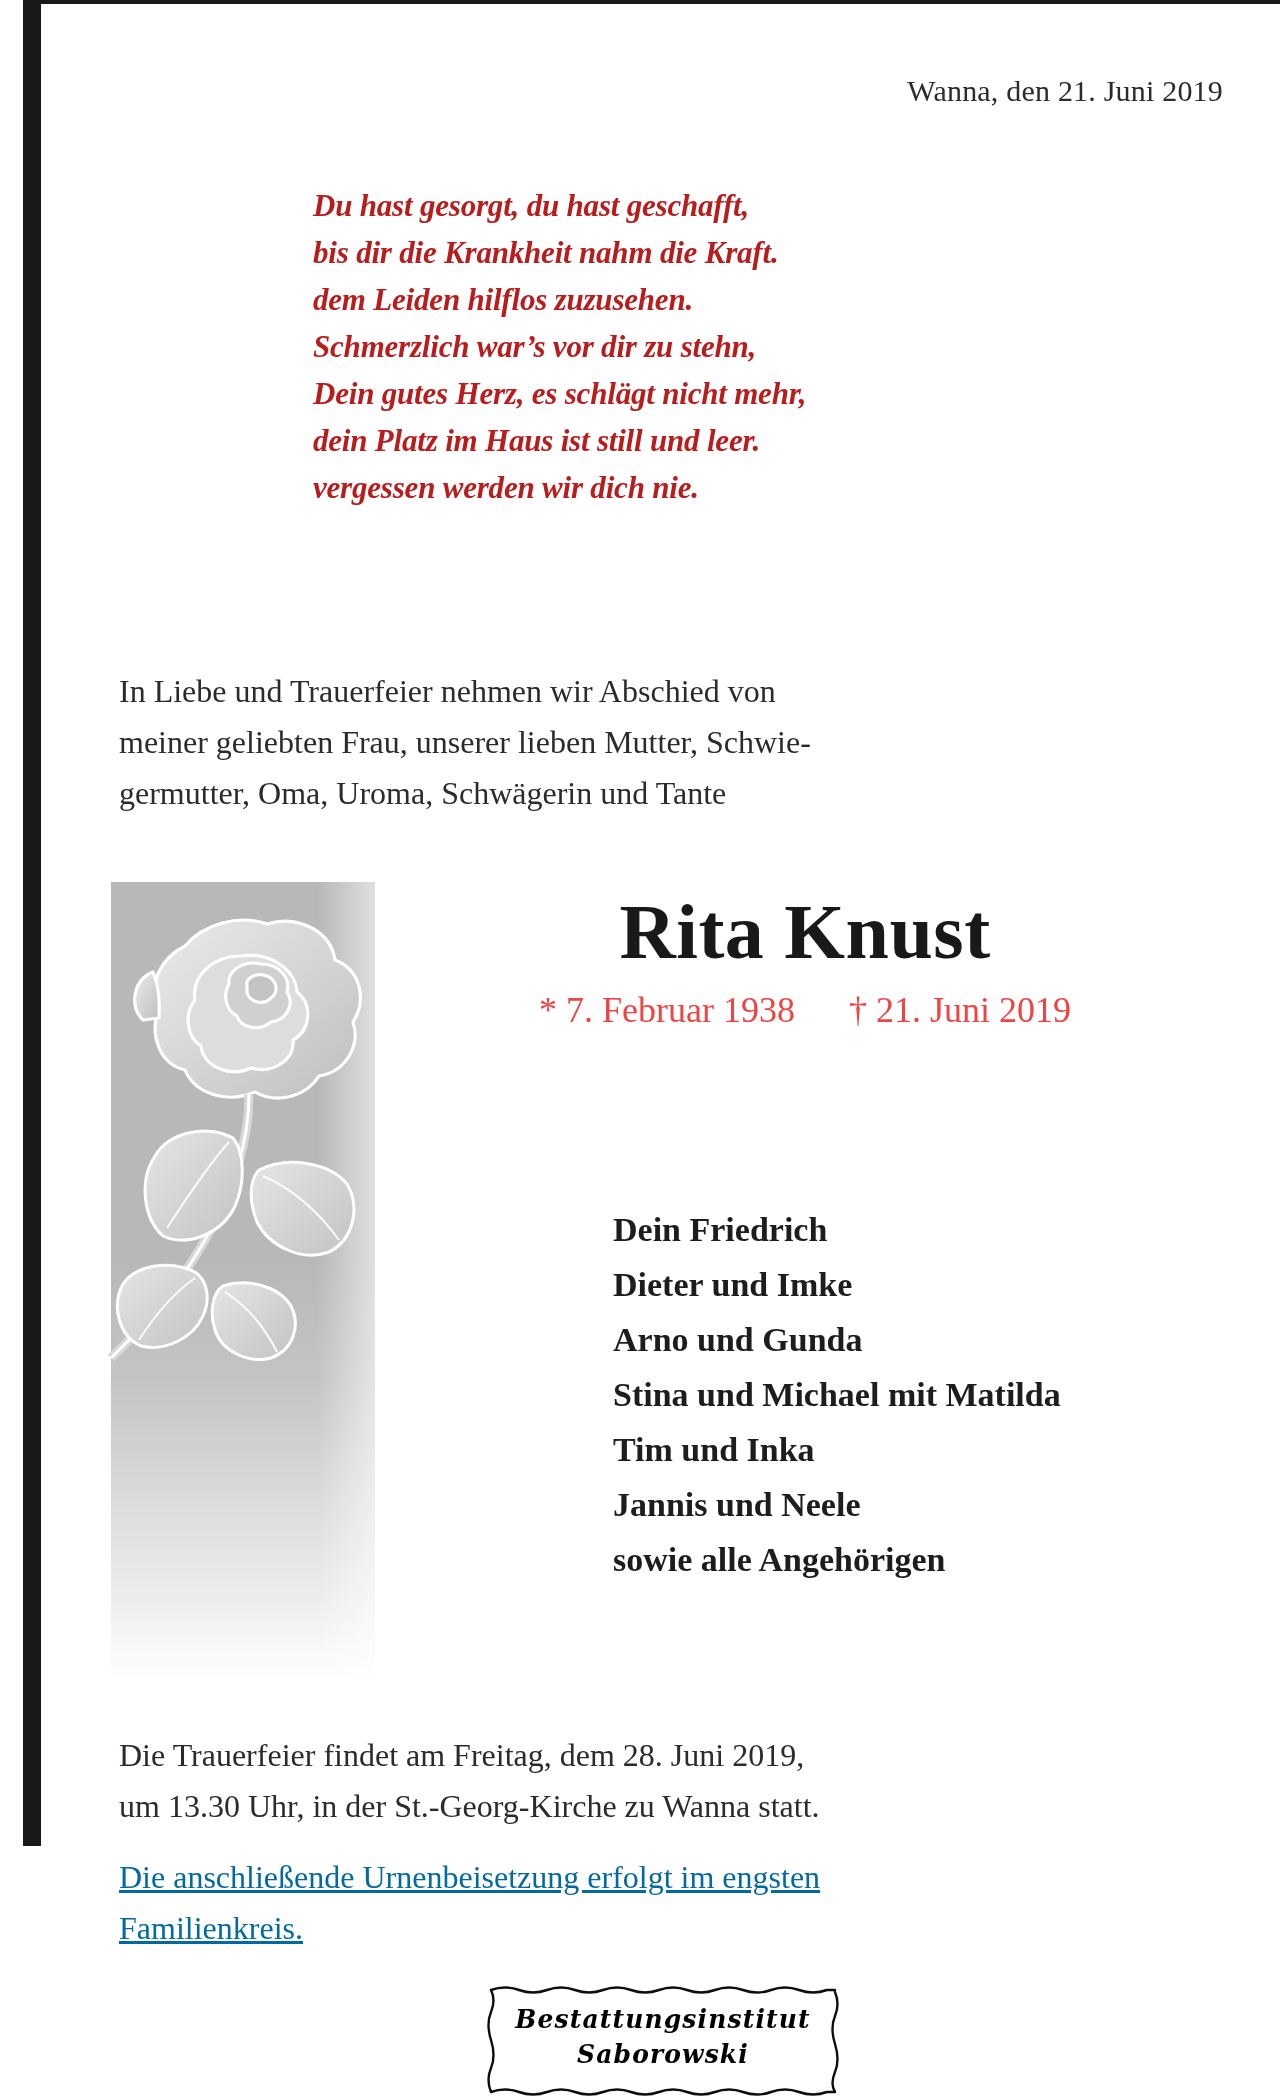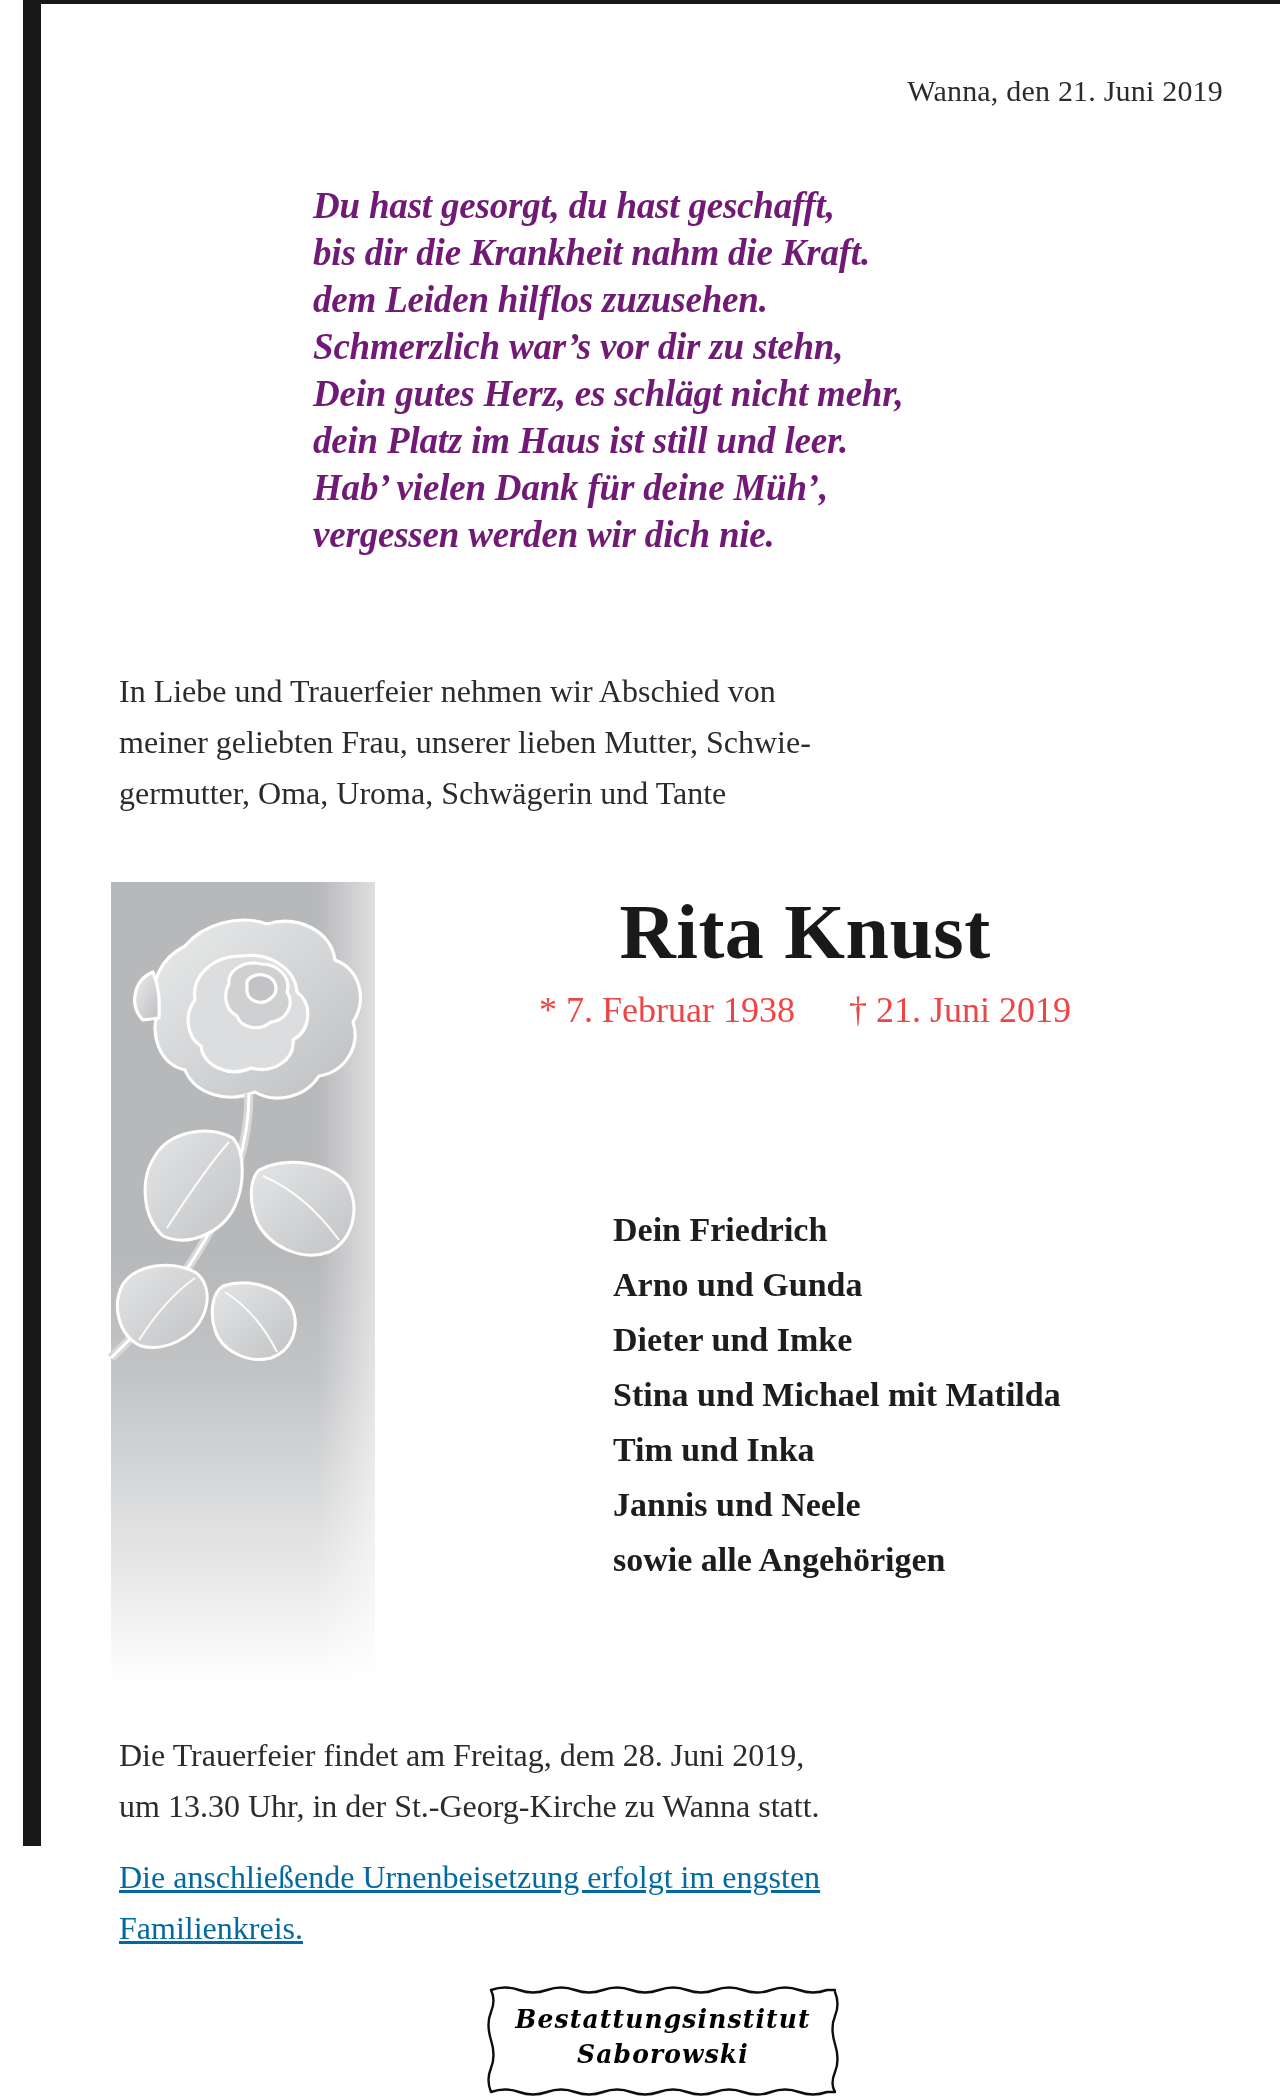--- a/index.html
+++ b/index.html
@@ -44,23 +44,23 @@
     white-space: nowrap;
   }
 
   
   .poem {
     position: absolute;
     left: 272px;
     top: 178px;
     font-style: italic;
     font-weight: bold;
-    font-size: 37px;
+    font-size: 31px;
     line-height: 47px;
-    color: #701a75;
+    color: #b91c1c;
     letter-spacing: -0.2px;
   }
   .poem .line { white-space: nowrap; display: block; }
 
   
   .intro {
     position: absolute;
     left: 78px;
     top: 662px;
     width: 1114px;
@@ -229,21 +229,20 @@
 
     <div class="place-date">Wanna, den 21. Juni 2019</div>
 
     <div class="poem">
       <span class="line">Du hast gesorgt, du hast geschafft,</span>
       <span class="line">bis dir die Krankheit nahm die Kraft.</span>
       <span class="line">dem Leiden hilflos zuzusehen.</span>
       <span class="line">Schmerzlich war’s vor dir zu stehn,</span>
       <span class="line">Dein gutes Herz, es schlägt nicht mehr,</span>
       <span class="line">dein Platz im Haus ist still und leer.</span>
-      <span class="line">Hab’ vielen Dank für deine Müh’,</span>
       <span class="line">vergessen werden wir dich nie.</span>
     </div>
 
     <div class="intro">
       <span class="line just">
         <span>In Liebe und Trauerfeier nehmen wir Abschied von</span>
       </span>
       <span class="line just">
         <span>meiner geliebten Frau, unserer lieben Mutter, Schwie-</span>
       </span>
@@ -312,22 +311,22 @@
       <div class="deceased-name">Rita Knust</div>
       <div class="deceased-dates">
         <span>* 7. Februar 1938</span>
         <span class="gap"></span>
         <span>† 21. Juni 2019</span>
       </div>
     </div>
 
     <div class="mourners">
       <span class="line">Dein Friedrich</span>
+      <span class="line">Dieter und Imke</span>
       <span class="line">Arno und Gunda</span>
-      <span class="line">Dieter und Imke</span>
       <span class="line">Stina und Michael mit Matilda</span>
       <span class="line">Tim und Inka</span>
       <span class="line">Jannis und Neele</span>
       <span class="line">sowie alle Angehörigen</span>
     </div>
 
     <div class="service-info">
       <span class="line">Die Trauerfeier findet am Freitag, dem 28. Juni 2019,</span>
       <span class="line">um 13.30 Uhr, in der St.-Georg-Kirche zu Wanna statt.</span>
     </div>

